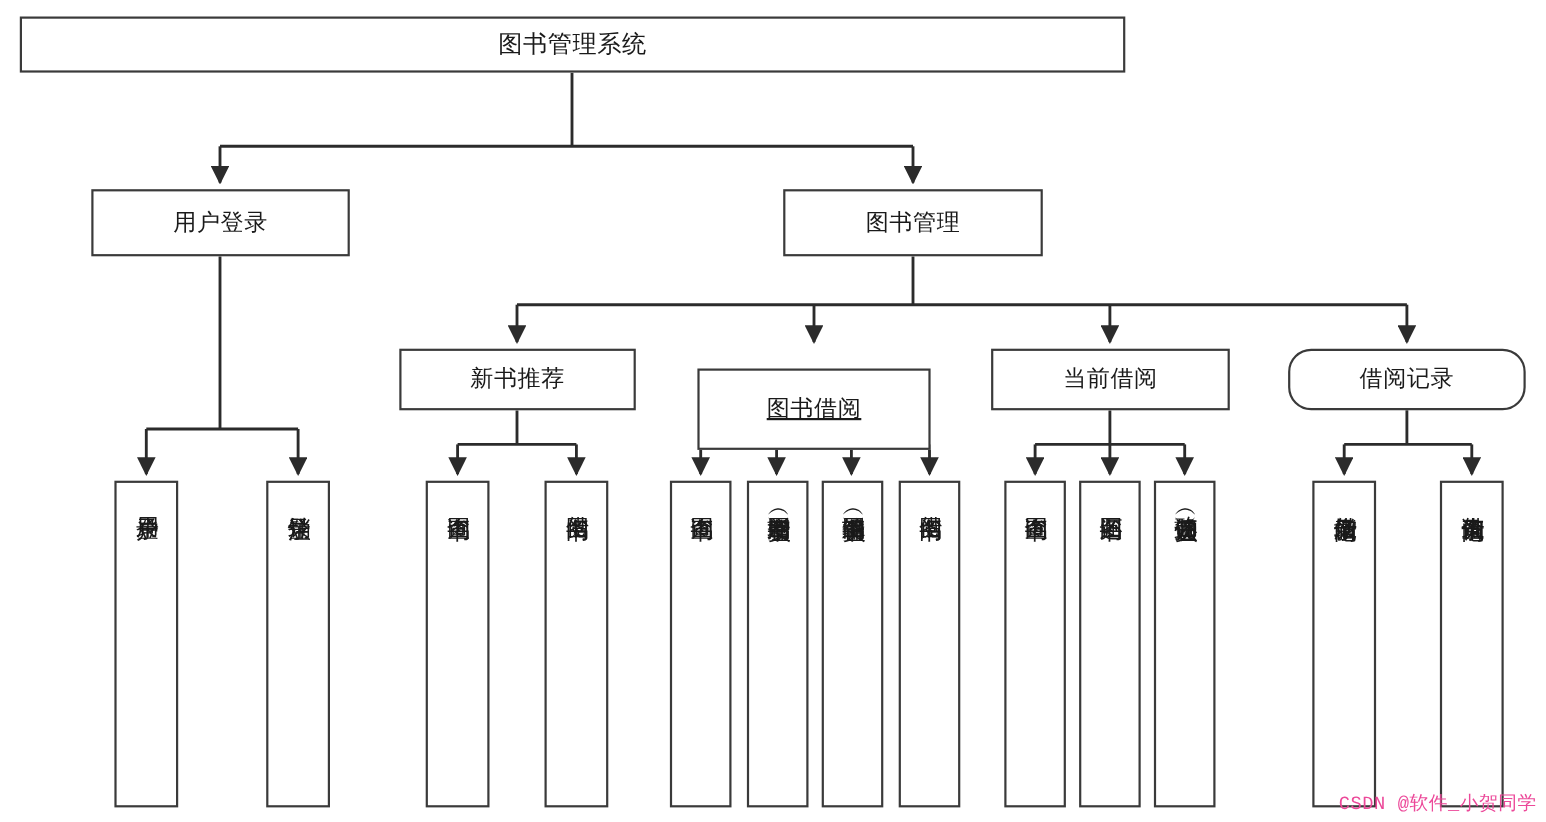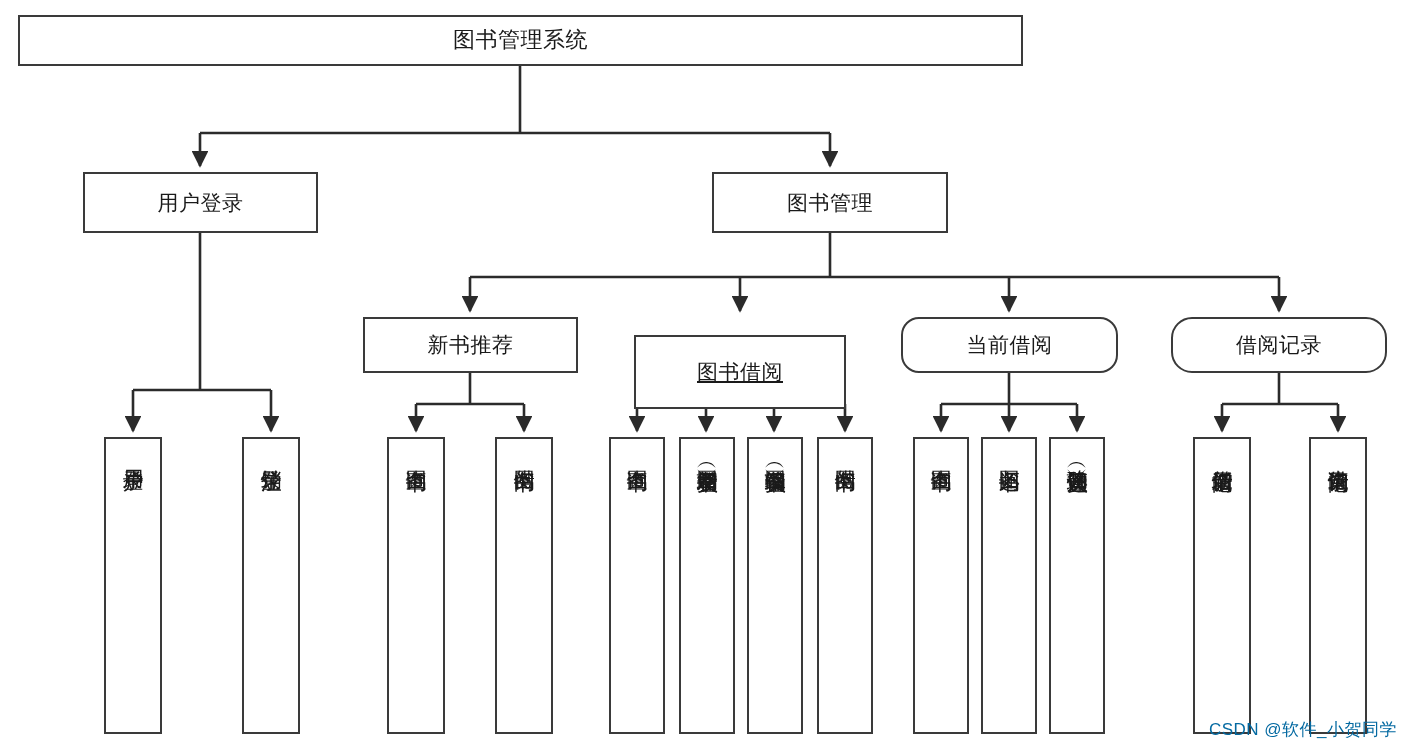--- a/index.html
+++ b/index.html
@@ -57,24 +57,24 @@
   .node.vert .vtext {
     writing-mode: vertical-rl;
     text-orientation: upright;
     white-space: nowrap;
   }
   .watermark {
     position: absolute;
     right: 8px;
     bottom: 6px;
     font-size: 17px;
-    color: #0369a1;
+    color: #ec4899;
     letter-spacing: 0.5px;
     white-space: nowrap;
-    font-family: Liberation Sans, sans-serif;
+    font-family: Liberation Mono, monospace;
   }
 </style>
 </head>
 <body>
 
 <div id="canvas">
 
   <svg id="edges" viewBox="0 0 1405 747" xmlns="http://www.w3.org/2000/svg">
     <defs>
       <marker id="arrow" viewBox="0 0 10 10" refX="9" refY="5" markerWidth="6.5" markerHeight="6.5" orient="auto-start-reverse">
@@ -138,21 +138,21 @@
   </div>
 
   <div class="node horiz" style="left:712px; top:172px; width:236px; height:61px;">
     <span>图书管理</span>
   </div>
 
   <div class="node horiz" style="left:634px; top:335px; width:212px; height:74px;text-decoration:underline;">
     <span>图书借阅</span>
   </div>
 
-  <div class="node horiz" style="left:901px; top:317px; width:217px; height:56px;border-radius:18px;">
+  <div class="node horiz" style="left:901px; top:317px; width:217px; height:56px;">
     <span>当前借阅</span>
   </div>
 
   <div class="node horiz" style="left:1171px; top:317px; width:216px; height:56px;border-radius:21px;">
     <span>借阅记录</span>
   </div>
 
   <div class="node vert" style="left:104px; top:437px; width:58px; height:297px;">
     <span class="vtext">用户登录</span>
   </div>

